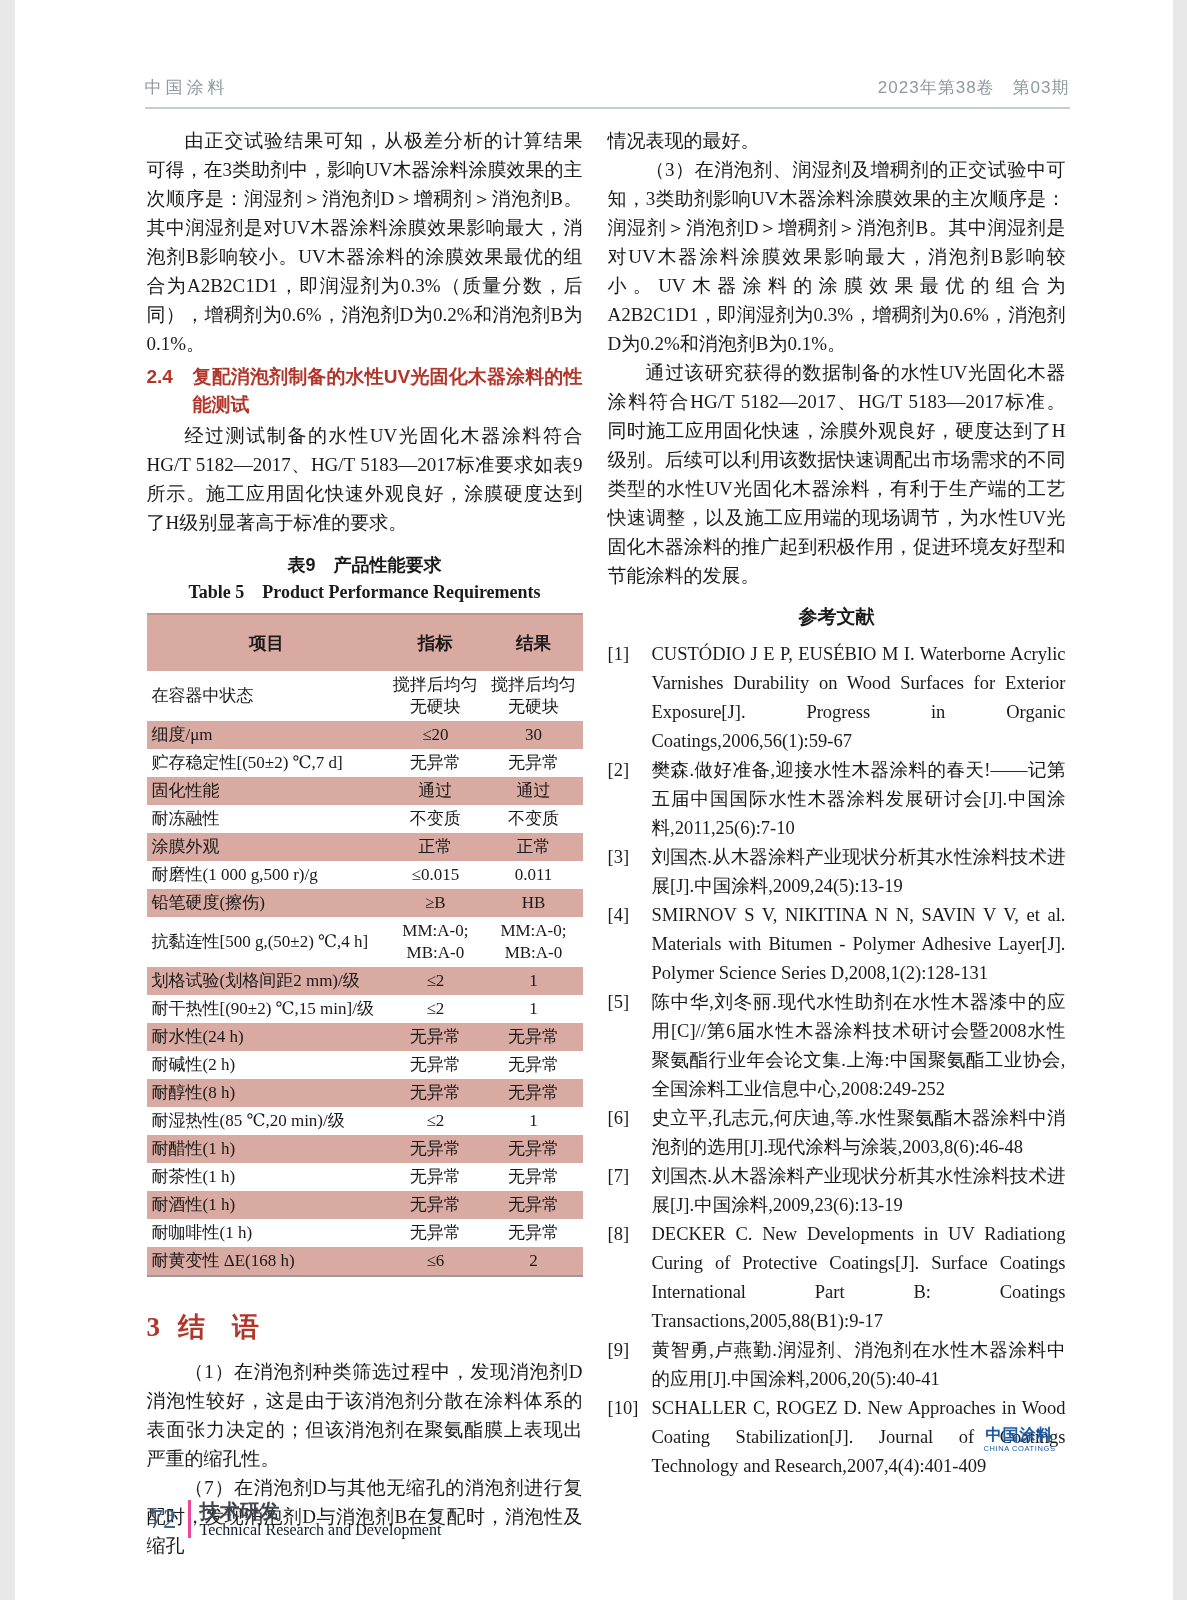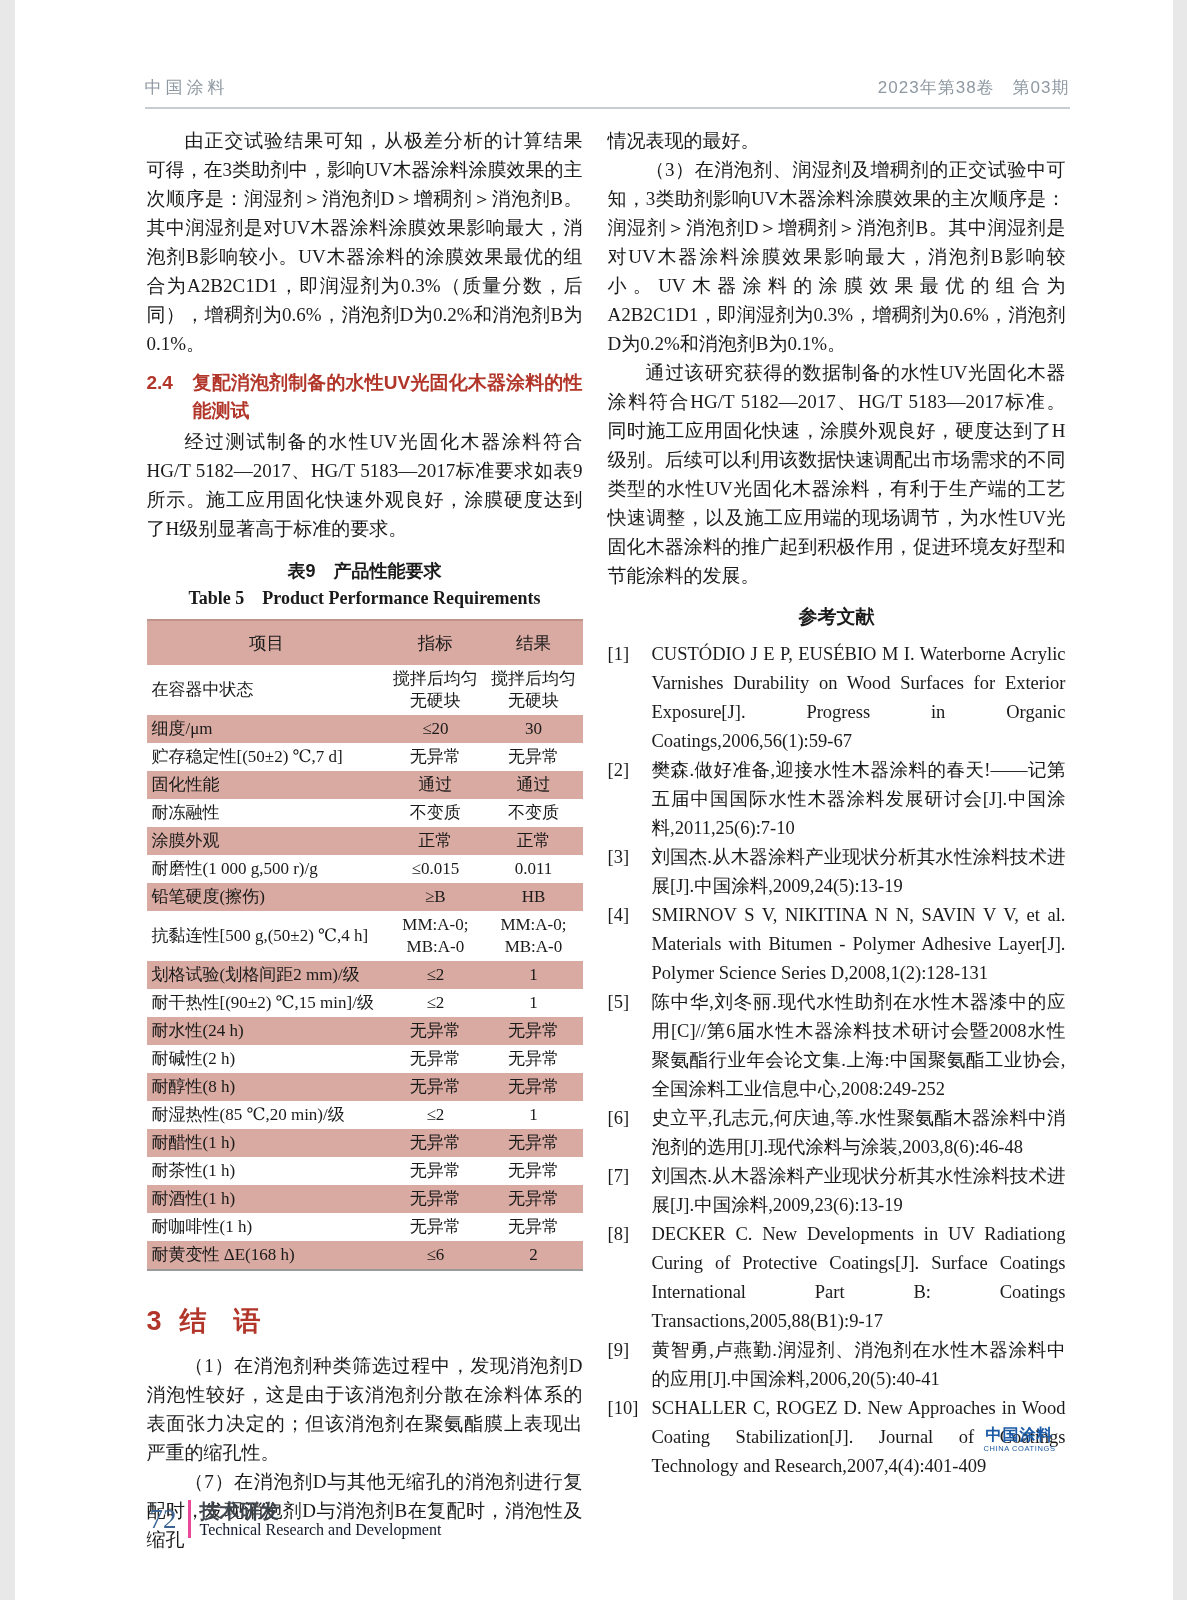--- a/index.html
+++ b/index.html
@@ -23,53 +23,53 @@
   .columns { position:absolute; left:132px; top:126px; width:923px; display:flex; gap:25px; }
   .col-left { width:436px; }
   .col-right { width:458px; }
   p.body-par {
     margin:0; font-size:19px; line-height:29px; text-align:justify;
     text-indent:2em;
   }
   p.no-indent { text-indent:0; }
   
   .subsection-heading {
-    display:flex; margin-top:11px; margin-bottom:2px;
+    display:flex; margin-top:5px; margin-bottom:2px;
     color:#b2352a; font-weight:bold; font-size:19px; line-height:28px;
     font-family:"Liberation Sans","DejaVu Sans",sans-serif;
     text-align:justify;
   }
   .subsection-heading .h-num { width:46px; flex:none; }
   .subsection-heading .h-title { flex:1; }
   
   .section-heading {
     margin-top:34px; margin-bottom:14px;
     color:#b2352a; font-weight:bold; font-size:27px; line-height:32px;
-    font-family:Liberation Sans, sans-serif;
+    font-family:Liberation Serif, serif;
   }
   .section-heading .h-num { margin-right:18px; }
   
   .table-caption-zh {
     margin-top:16px; text-align:center; font-weight:bold; font-size:18px;
     font-family:"Liberation Sans","DejaVu Sans",sans-serif; line-height:24px;
   }
   .table-caption-en {
     text-align:center; font-weight:bold; font-size:18px; line-height:24px; margin-top:3px;
   }
   table.perf-table {
     width:100%; border-collapse:collapse; margin-top:9px;
     font-size:17px;
     border-bottom:2px solid #9a9a9a;
   }
   table.perf-table col.c-item { width:55%; }
   table.perf-table col.c-spec { width:22.5%; }
   table.perf-table col.c-result { width:22.5%; }
   .perf-table thead th {
-    background:#d9aaa1; font-weight:normal; text-align:center;
-    padding:10px 2px; font-size:17.5px;
+    background:#d9aaa1; font-weight:bold; text-align:center;
+    padding:16px 2px; font-size:17.5px;
     border-top:2px solid #c0948b;
   }
   .perf-table tbody td {
     padding:3px 2px; line-height:22px; text-align:center; vertical-align:middle;
     white-space:pre-line;
   }
   .perf-table tbody td.item-cell { text-align:left; padding-left:5px; }
   .perf-table tbody tr:nth-child(even) { background:#d9aaa1; }
   
   .refs-heading {

